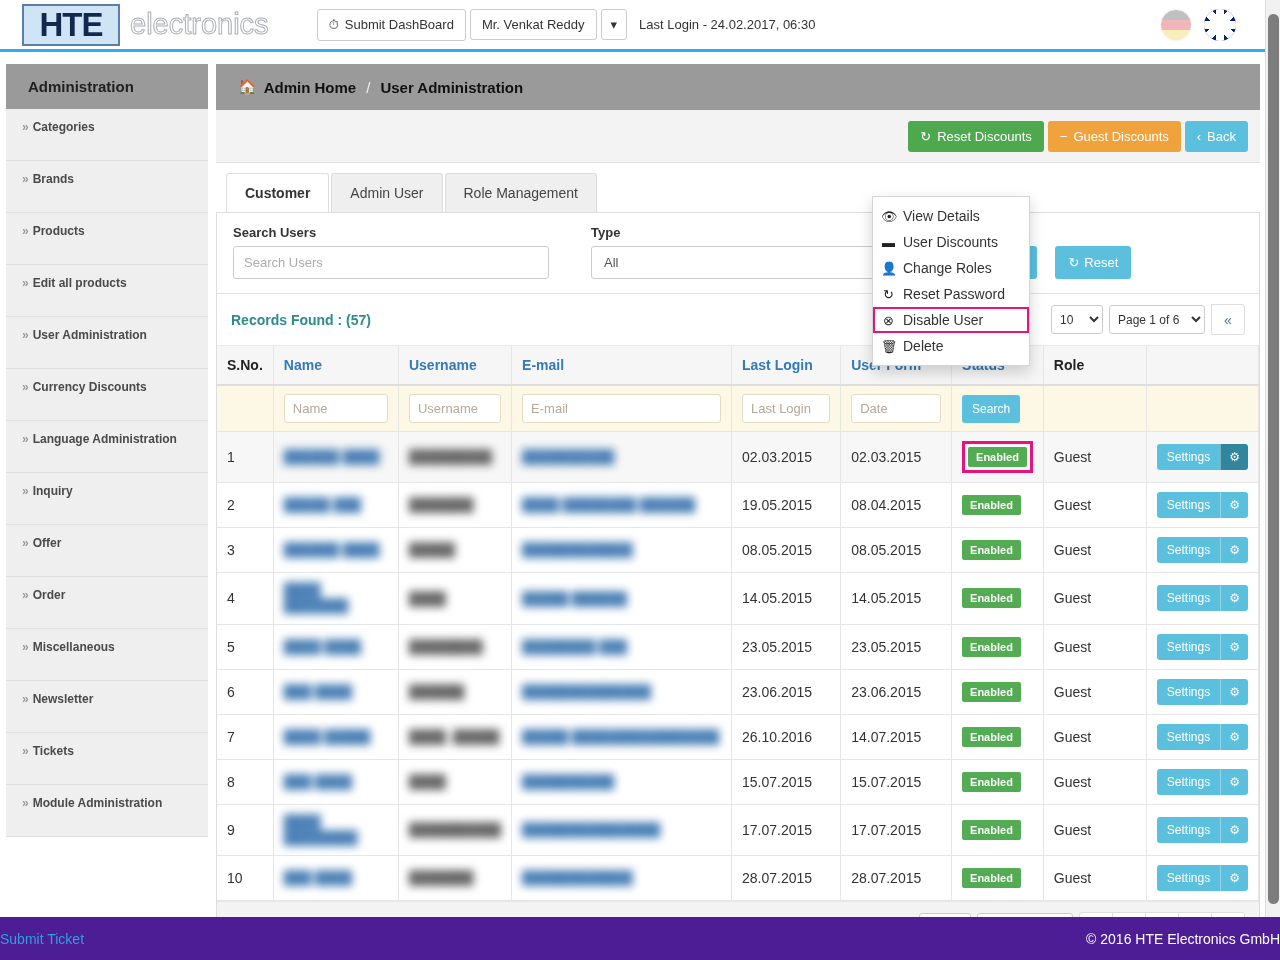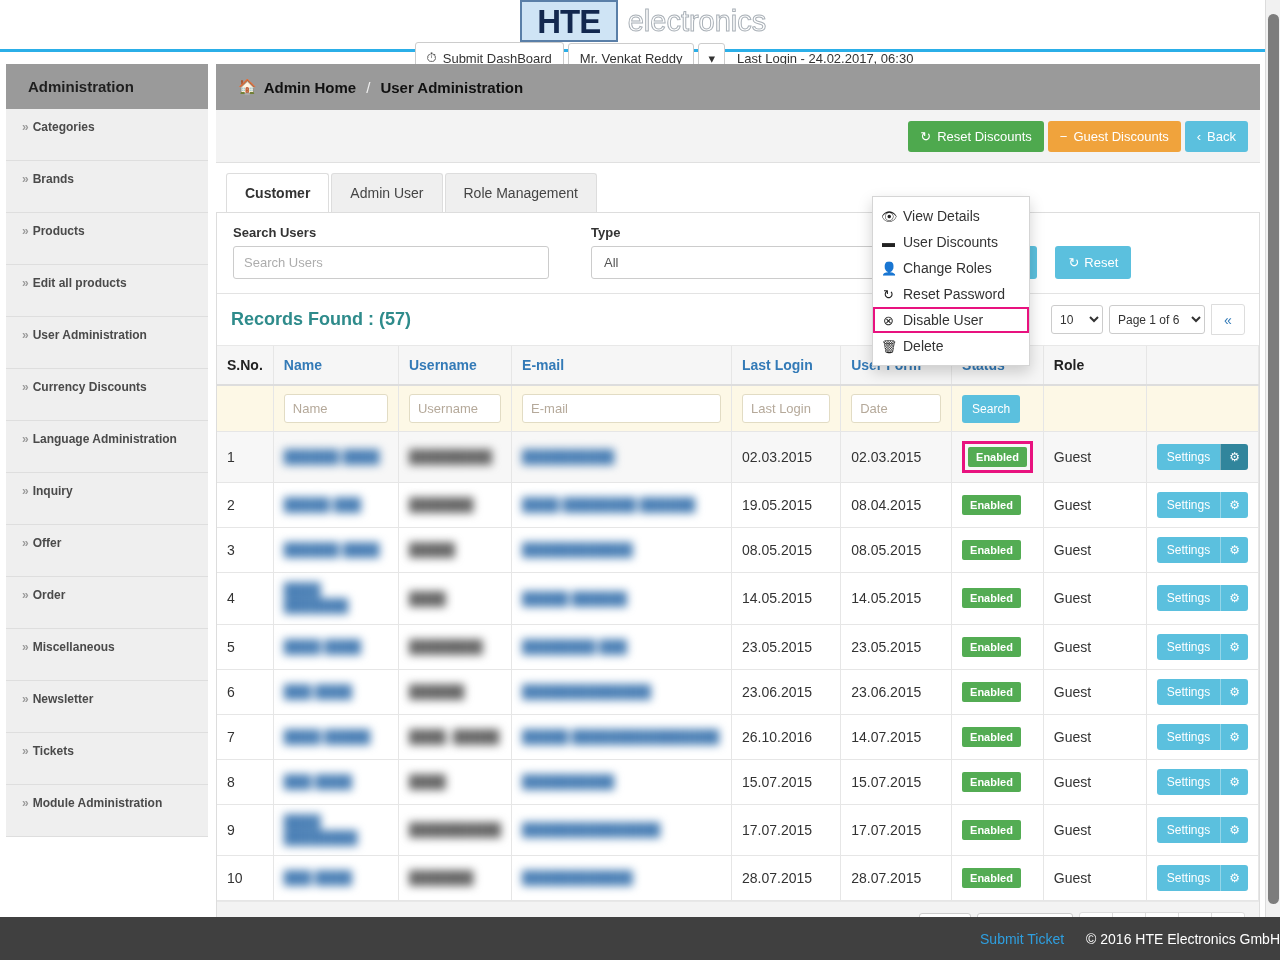--- a/index.html
+++ b/index.html
@@ -16,21 +16,20 @@
 
   
   .topbar {
     position: relative;
     height: 52px;
     background: #ffffff;
     border-bottom: 3px solid #2bafe8;
     display: flex;
     align-items: center;
     padding: 0 16px;
-    flex-direction: column;
   }
   .logo-wrap { display:flex; align-items:center; gap:10px; margin-left: 6px;}
   .logo-box {
     width: 98px; height: 42px;
     background: #cfe4f5;
     border: 2px solid #5a7fa8;
     display: flex; align-items: center; justify-content: center;
     position: relative;
   }
   .logo-box .ltr {
@@ -198,21 +197,21 @@
     display:inline-flex; align-items:center; gap:5px; cursor:pointer;
   }
 
   .recbar {
     padding: 10px 14px;
     display: flex; align-items: center;
     background: #fff;
     border-bottom: 1px solid #e8e8e8;
   }
   .recbar.bottom { background:#f3f3f3; border-bottom: none; border-top: 1px solid #e8e8e8;}
-  .rectext { color: #2e8b8b; font-weight: bold; font-size: 18px;}
+  .rectext { color: #2e8b8b; font-weight: bold; font-size: 14px;}
   .pager { margin-left:auto; display:flex; align-items:center; gap:6px;}
   .psel {
     border:1px solid #ccc; border-radius:3px; height:29px; font-size:12px;
     padding: 3px 4px; background:#fff; color:#333;
   }
   .pgroup { display:flex; }
   .pg {
     border: 1px solid #dddddd;
     background:#fff;
     width: 34px; height: 31px;
@@ -319,22 +318,22 @@
   .ctxitem.hl {
     border: 2px solid #e8127f;
     padding: 3px 8px 3px 6px;
   }
   .ctxitem .ic { width: 15px; text-align:center; color:#222; font-size:13px;}
 
   
   .footer {
     position: absolute; left:0; bottom:0;
     width: 1280px; height: 43px;
-    background: #404040;
-    display:flex; align-items:center; justify-content:flex-end; gap: 22px;
+    background: #4c1d95;
+    display:flex; align-items:center; justify-content:space-between; gap: 22px;
     color: #ffffff; font-size: 14px;
   }
   .footer a { color: #2e9fe0; text-decoration: none; }
 
   
   .vscroll {
     position:absolute; right: 0; top: 0; width: 15px; height: 917px;
     background: #f1f1f1; border-left:1px solid #dcdcdc;
   }
   .vscroll .thumb {

